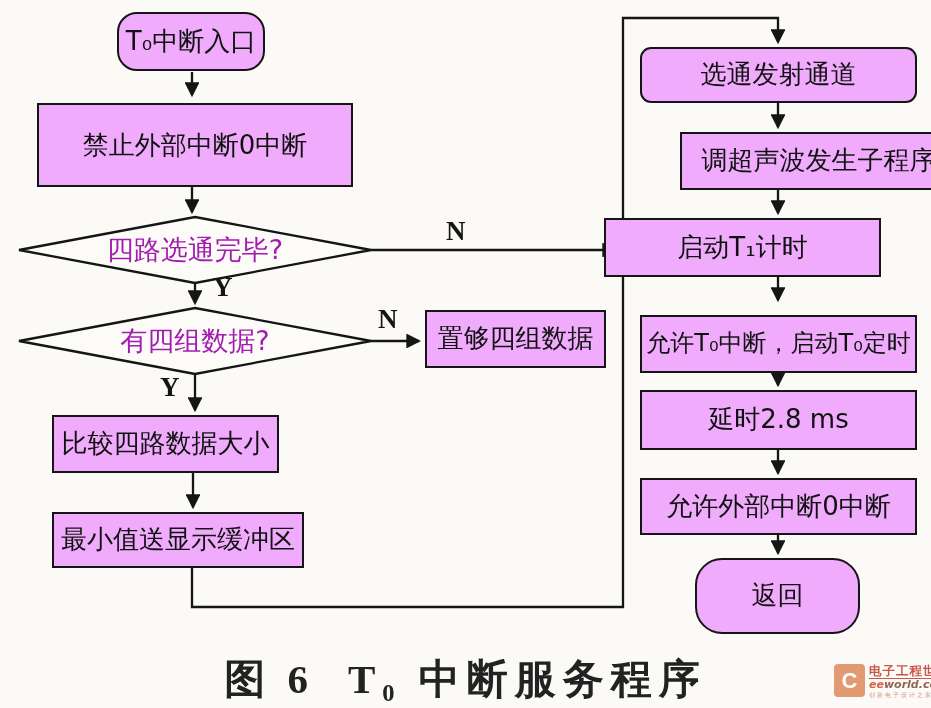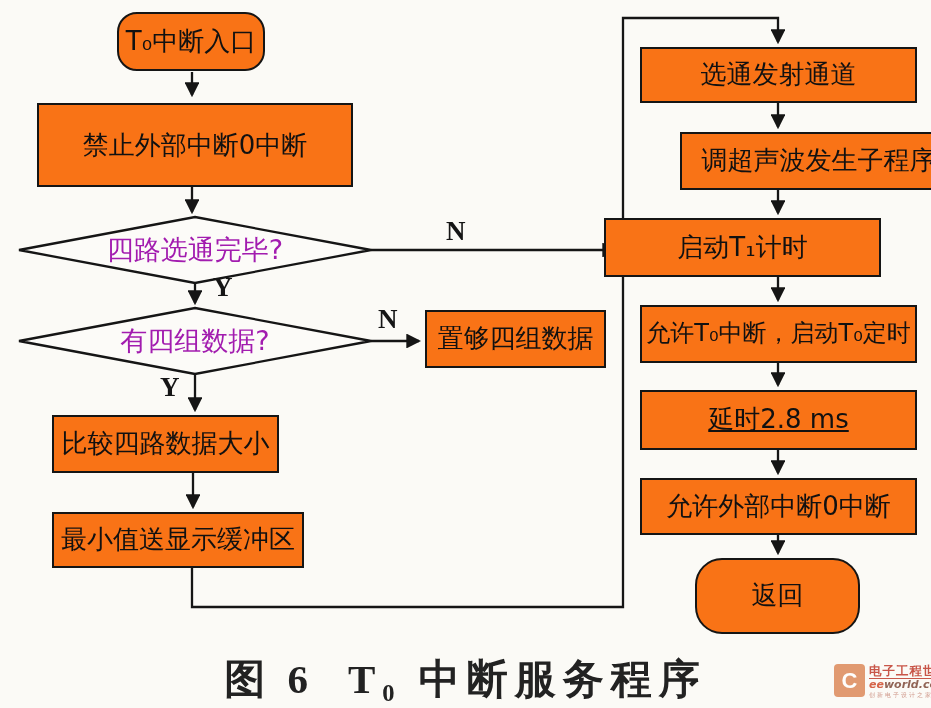--- a/index.html
+++ b/index.html
@@ -8,21 +8,21 @@
     background:#fbfaf6;
     font-family:"DejaVu Sans","Liberation Sans",sans-serif;
     position:relative;overflow:hidden;
     color:#151515;
   }
   #stage{position:absolute;left:0;top:0;width:931px;height:708px;}
   svg.wires{position:absolute;left:0;top:0;width:931px;height:708px;}
   .node{
     position:absolute;
     border:2.3px solid #151515;
-    background:#f97316;
+    background:#f0abfc;
     display:flex;align-items:center;justify-content:center;
     text-align:center;
     font-size:26px;
     line-height:1.3;
     color:#111;
     box-sizing:border-box;
   }
   .terminal{border-radius:20px;}
   .dtext{
     position:absolute;
@@ -118,29 +118,29 @@
   <div class="dtext" style="left:45px;top:232px;width:300px;height:36px;">四路选通完毕?</div>
 
   <div class="dtext" style="left:45px;top:323px;width:300px;height:36px;">有四组数据?</div>
 
   <div class="node" style="left:425px;top:310px;width:181px;height:58px;">置够四组数据</div>
 
   <div class="node" style="left:52px;top:415px;width:227px;height:58px;">比较四路数据大小</div>
 
   <div class="node" style="left:52px;top:512px;width:252px;height:56px;">最小值送显示缓冲区</div>
 
-  <div class="node" style="left:640px;top:47px;width:277px;height:56px;">选通发射通道</div>
+  <div class="node" style="left:640px;top:47px;width:277px;height:56px;border-radius:11px;">选通发射通道</div>
 
   <div class="node" style="left:640px;top:132px;width:277px;height:58px;margin-left:40px;">调超声波发生子程序</div>
 
   <div class="node" style="left:604px;top:218px;width:277px;height:59px;">启动T₁计时</div>
 
-  <div class="node" style="left:640px;top:305px;width:277px;height:58px;font-size:24px;">允许T₀中断，启动T₀定时</div>
+  <div class="node" style="left:640px;top:315px;width:277px;height:58px;font-size:24px;">允许T₀中断，启动T₀定时</div>
 
-  <div class="node" style="left:640px;top:390px;width:277px;height:60px;text-decoration:underline;">延时2.8 ms</div>
+  <div class="node" style="left:640px;top:390px;width:277px;height:60px;">延时2.8 ms</div>
 
   <div class="node" style="left:640px;top:478px;width:277px;height:57px;">允许外部中断0中断</div>
 
   <div class="node terminal" style="left:695px;top:558px;width:165px;height:76px;border-radius:27px;">返回</div>
 
   <div class="edge-label" style="left:213px;top:272px;">Y</div>
   <div class="edge-label" style="left:160px;top:372px;">Y</div>
   <div class="edge-label" style="left:446px;top:216px;">N</div>
   <div class="edge-label" style="left:378px;top:304px;">N</div>
 

